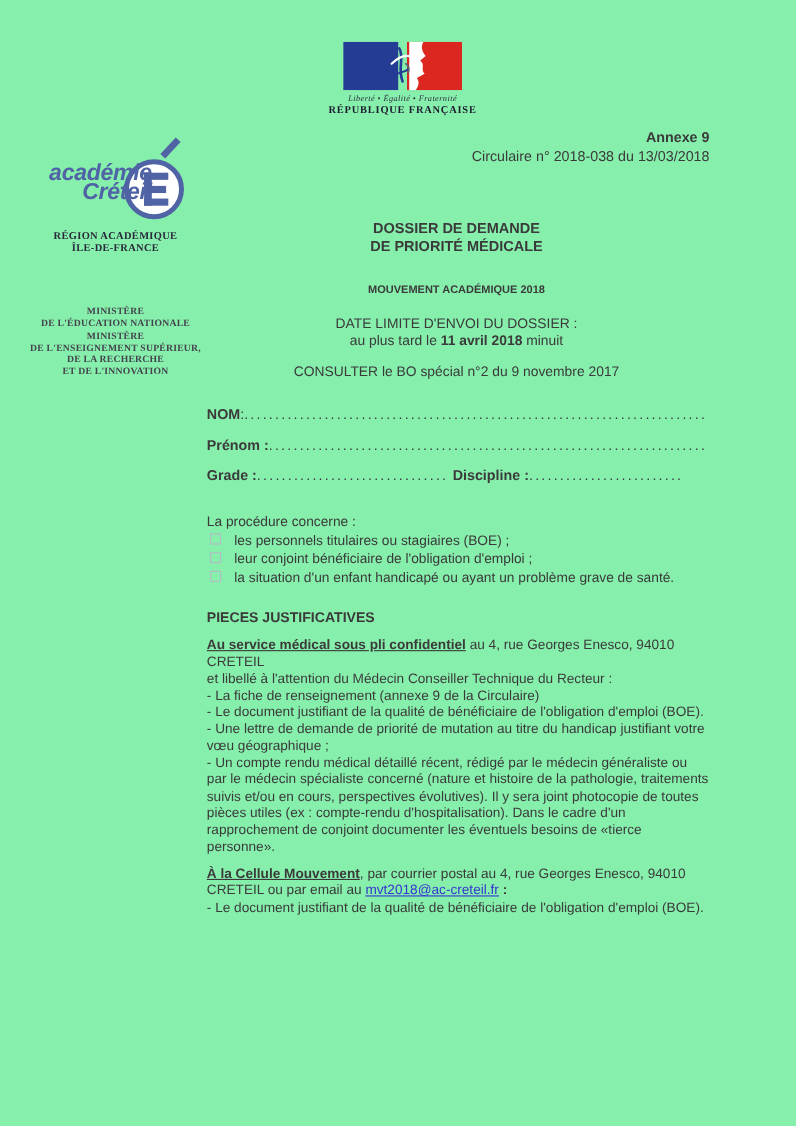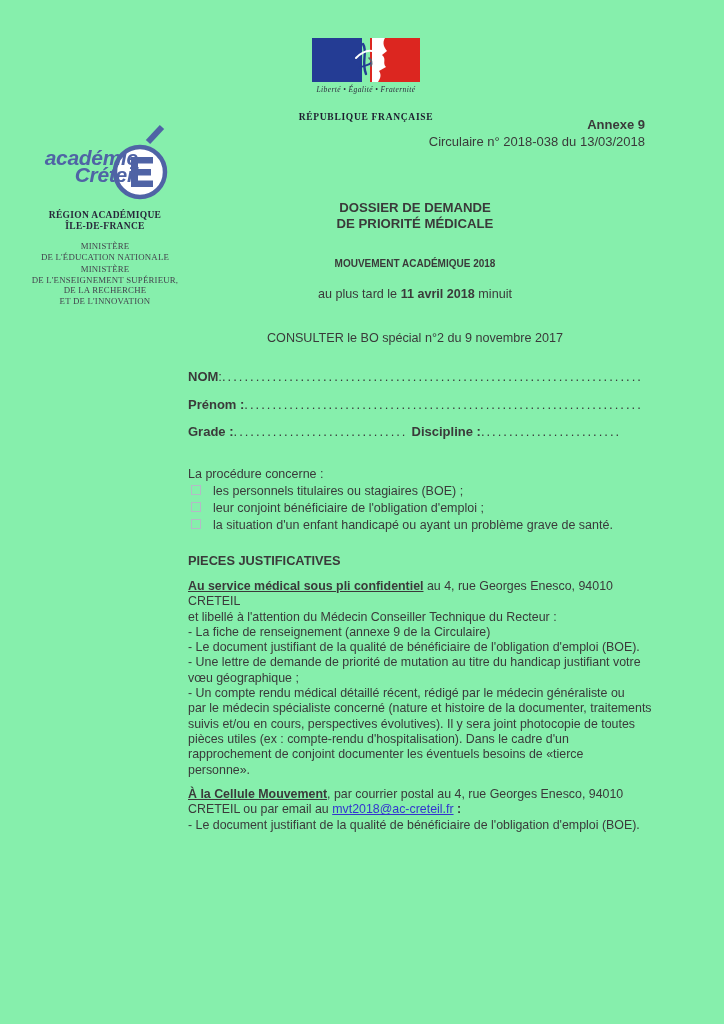--- a/index.html
+++ b/index.html
@@ -5,38 +5,38 @@
   html,body{margin:0;padding:0;background:#ffffff;}
   .page{position:relative;width:724px;height:1024px;background:#86efac;overflow:hidden;
         font-family:"Liberation Sans",sans-serif;color:#3a3a3a;}
 
   
   .marianne{position:absolute;left:296px;top:38px;width:140px;text-align:center;}
   .marianne svg{display:block;margin:0 auto;}
   .motto{font-family:"Liberation Serif",serif;font-style:italic;font-size:7.5px;
          color:#2c2c3c;margin-top:3px;letter-spacing:0.4px;white-space:nowrap;}
   .republique{font-family:"Liberation Serif",serif;font-weight:bold;font-size:9.5px;
-         color:#1c1c2e;letter-spacing:0.7px;margin-top:18px;white-space:nowrap;}
+         color:#1c1c2e;letter-spacing:0.7px;margin-top:2px;white-space:nowrap;}
 
   
   .annexe-block{position:absolute;right:79px;top:116px;text-align:right;
          font-size:13px;line-height:17px;white-space:nowrap;}
   .annexe-title{font-weight:bold;}
 
   
   .academy-svg{position:absolute;left:110px;top:124px;}
   .academy-text{position:absolute;left:36px;top:150px;width:102px;text-align:right;
          color:#4f63a5;font-weight:bold;font-style:italic;font-size:21px;
          line-height:16.5px;letter-spacing:-0.3px;z-index:2;}
   .region{position:absolute;left:20px;top:210px;width:170px;text-align:center;
          font-family:"Liberation Serif",serif;font-weight:bold;font-size:9.5px;
          line-height:11px;color:#28283a;letter-spacing:0.3px;}
   .ministry{position:absolute;left:15px;width:180px;text-align:center;
-         font-family:"Liberation Serif",serif;font-weight:normal;font-size:8.8px;
-         line-height:10.5px;color:#44444e;letter-spacing:0.2px;}
+         font-family:"Liberation Serif",serif;font-weight:bold;font-size:8.8px;
+         line-height:10.5px;color:#44444e;letter-spacing:0.2px;margin-top:36px;}
   .ministry1{top:241px;}
   .ministry2{top:264px;}
 
   
   .ctr{position:absolute;left:185px;width:460px;text-align:center;}
   .title-dossier{top:200px;font-weight:bold;font-size:13.2px;line-height:16px;}
   .title-mouvement{top:258px;font-weight:bold;font-size:10px;}
   .deadline{top:287px;font-size:12.6px;line-height:15.5px;}
   .consult{top:331px;font-size:12.6px;}
   .b{font-weight:bold;}
@@ -117,20 +117,21 @@
     <div>DE LA RECHERCHE</div>
     <div>ET DE L'INNOVATION</div>
   </div>
 
   <div class="ctr title-dossier">
     <div>DOSSIER DE DEMANDE</div>
     <div>DE PRIORITÉ MÉDICALE</div>
   </div>
   <div class="ctr title-mouvement">MOUVEMENT ACADÉMIQUE 2018</div>
   <div class="ctr deadline">
+    <div>DATE LIMITE D'ENVOI DU DOSSIER :</div>
     <div><span>au plus tard le </span><span class="b">11 avril 2018</span><span> minuit</span></div>
   </div>
   <div class="ctr consult">CONSULTER le BO spécial n°2 du 9 novembre 2017</div>
 
   <div class="form">
     <div class="form-row">
       <span class="lbl">NOM</span>
         <span> : </span>
         <span class="dots dots-flex">..............................................................................................................................................................</span>
     </div>
@@ -166,21 +167,21 @@
 
   <div class="para p1">
     <div class="line"><span class="bu">Au service médical sous pli confidentiel</span><span> au 4, rue Georges Enesco, 94010</span></div>
     <div class="line">CRETEIL</div>
     <div class="line">et libellé à l'attention du Médecin Conseiller Technique du Recteur :</div>
     <div class="line">- La fiche de renseignement (annexe 9 de la Circulaire)</div>
     <div class="line">- Le document justifiant de la qualité de bénéficiaire de l'obligation d'emploi (BOE).</div>
     <div class="line">- Une lettre de demande de priorité de mutation au titre du handicap justifiant votre</div>
     <div class="line">vœu géographique ;</div>
     <div class="line"> - Un compte rendu médical détaillé récent, rédigé par le médecin généraliste ou</div>
-    <div class="line">par le médecin spécialiste concerné (nature et histoire de la documenter, traitements</div>
+    <div class="line">par le médecin spécialiste concerné (nature et histoire de la pathologie, traitements</div>
     <div class="line">suivis et/ou en cours, perspectives évolutives). Il y sera joint photocopie de toutes</div>
     <div class="line">pièces utiles (ex : compte-rendu d'hospitalisation). Dans le cadre d'un</div>
     <div class="line">rapprochement de conjoint documenter les éventuels besoins de «tierce</div>
     <div class="line">personne».</div>
   </div>
 
   <div class="para p2">
     <div class="line"><span class="bu">À la Cellule Mouvement</span><span>, par courrier postal au 4, rue Georges Enesco, 94010</span></div>
     <div class="line"><span>CRETEIL ou par email au </span><span class="link">mvt2018@ac-creteil.fr</span><span class="b"> :</span></div>
     <div class="line">- Le document justifiant de la qualité de bénéficiaire de l'obligation d'emploi (BOE).</div>

